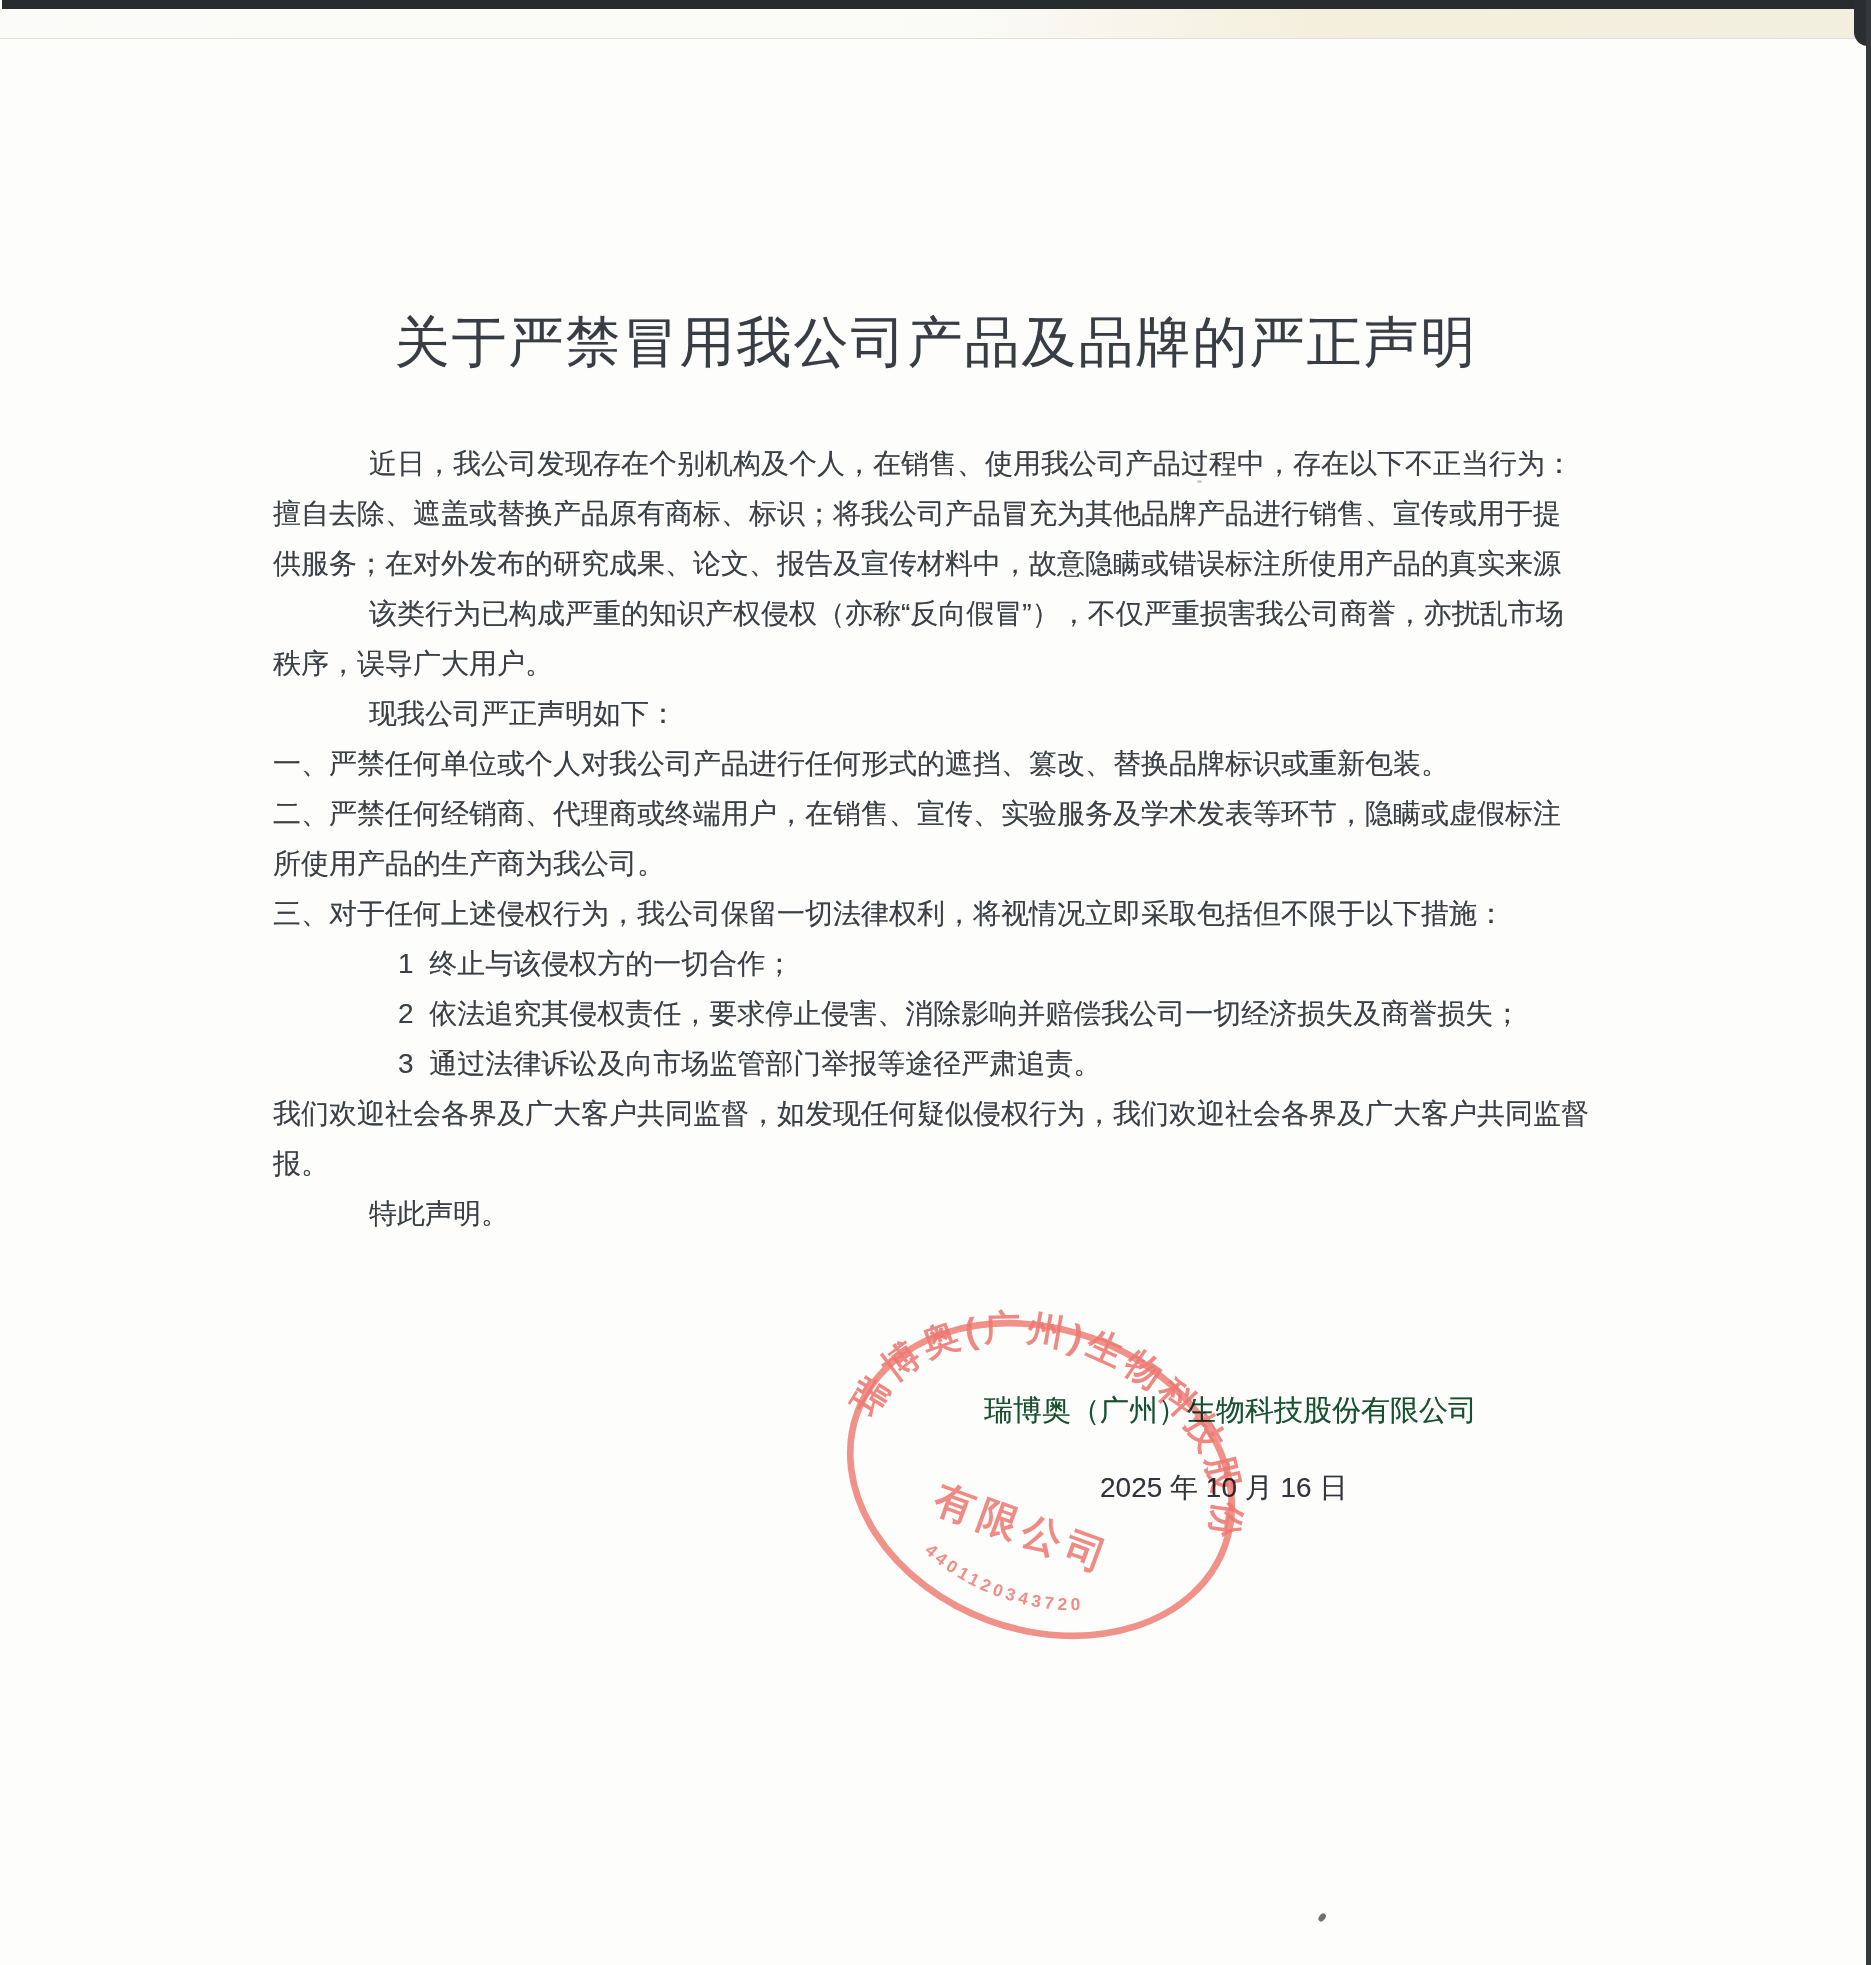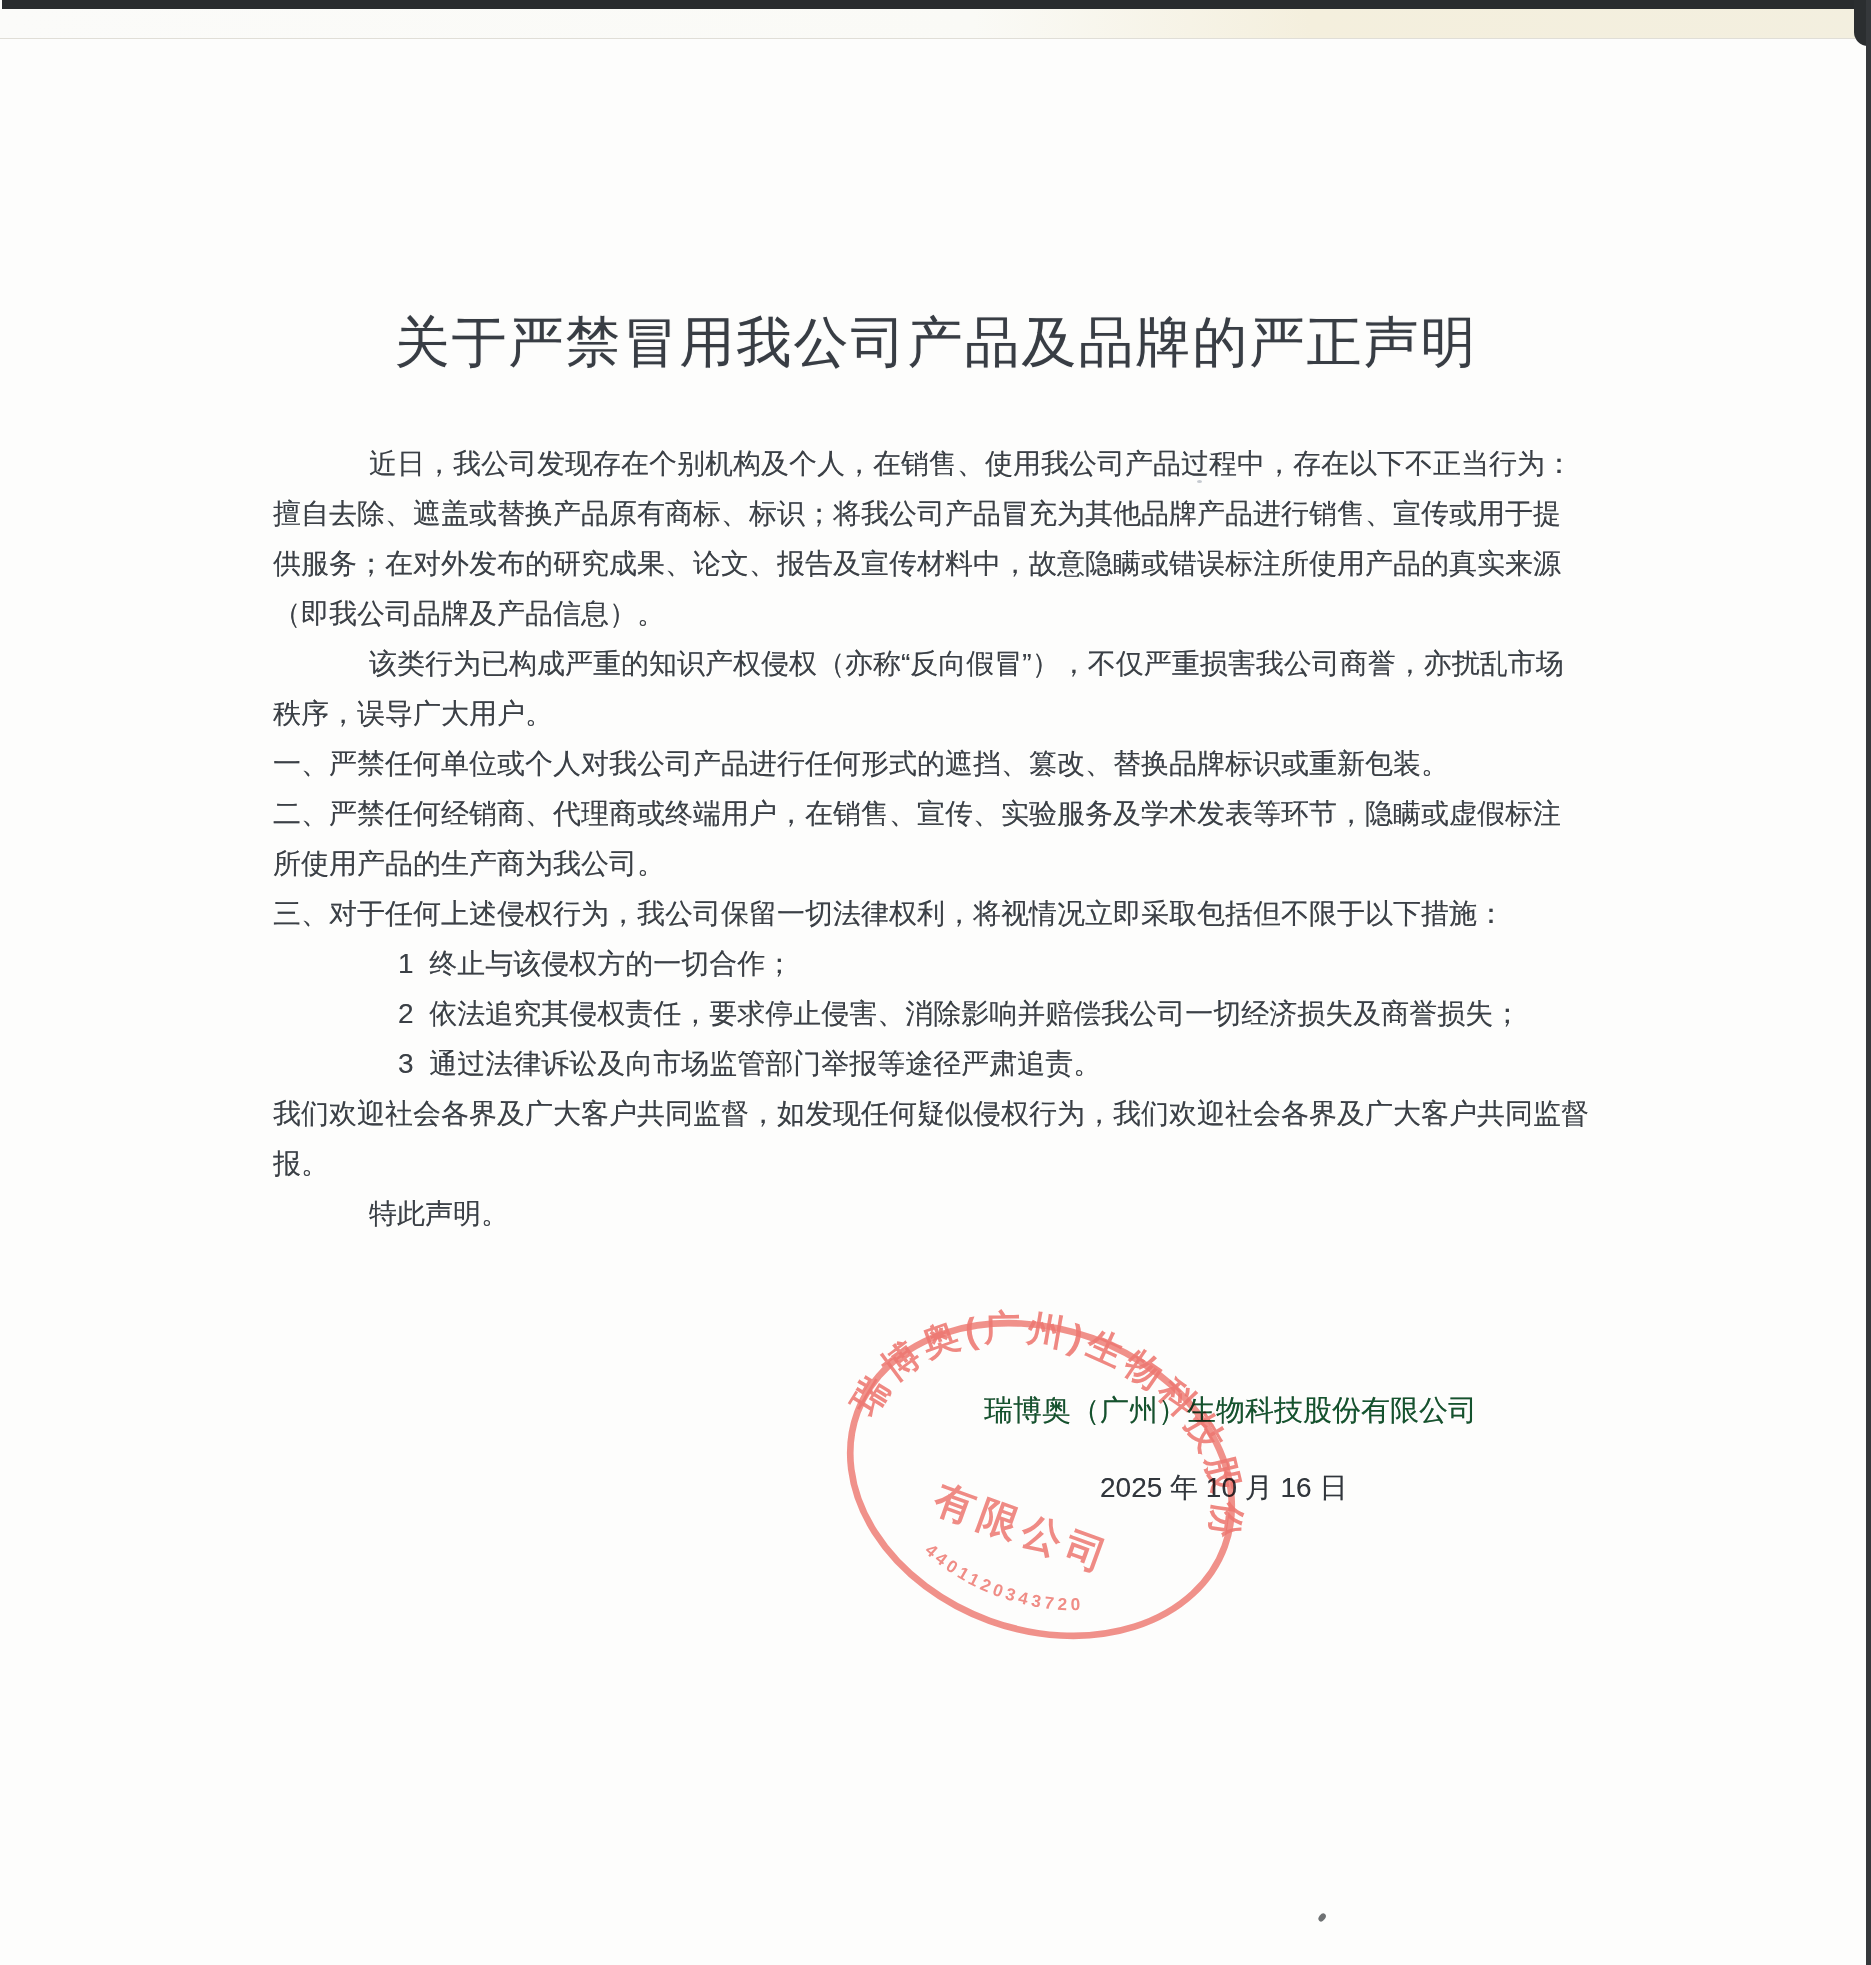--- a/index.html
+++ b/index.html
@@ -75,23 +75,23 @@
   <div class="speck speck-a"></div>
 
   <div class="speck speck-d"></div>
 
   <div class="doc-title">关于严禁冒用我公司产品及品牌的严正声明</div>
 
   <div class="body-block">
     <div class="bl ind-p">近日，我公司发现存在个别机构及个人，在销售、使用我公司产品过程中，存在以下不正当行为：</div>
     <div class="bl">擅自去除、遮盖或替换产品原有商标、标识；将我公司产品冒充为其他品牌产品进行销售、宣传或用于提</div>
     <div class="bl">供服务；在对外发布的研究成果、论文、报告及宣传材料中，故意隐瞒或错误标注所使用产品的真实来源</div>
-    <div class="bl">（即我公司品牌及产品信息）。</div>
     <div class="bl ind-p">该类行为已构成严重的知识产权侵权（亦称“反向假冒”），不仅严重损害我公司商誉，亦扰乱市场</div>
     <div class="bl">秩序，误导广大用户。</div>
+    <div class="bl ind-p">现我公司严正声明如下：</div>
     <div class="bl">一、严禁任何单位或个人对我公司产品进行任何形式的遮挡、篡改、替换品牌标识或重新包装。</div>
     <div class="bl">二、严禁任何经销商、代理商或终端用户，在销售、宣传、实验服务及学术发表等环节，隐瞒或虚假标注</div>
     <div class="bl">所使用产品的生产商为我公司。</div>
     <div class="bl">三、对于任何上述侵权行为，我公司保留一切法律权利，将视情况立即采取包括但不限于以下措施：</div>
     <div class="bl ind-i">1  终止与该侵权方的一切合作；</div>
     <div class="bl ind-i">2  依法追究其侵权责任，要求停止侵害、消除影响并赔偿我公司一切经济损失及商誉损失；</div>
     <div class="bl ind-i">3  通过法律诉讼及向市场监管部门举报等途径严肃追责。</div>
     <div class="bl">我们欢迎社会各界及广大客户共同监督，如发现任何疑似侵权行为，我们欢迎社会各界及广大客户共同监督</div>
     <div class="bl">报。</div>
     <div class="bl ind-p">特此声明。</div>

